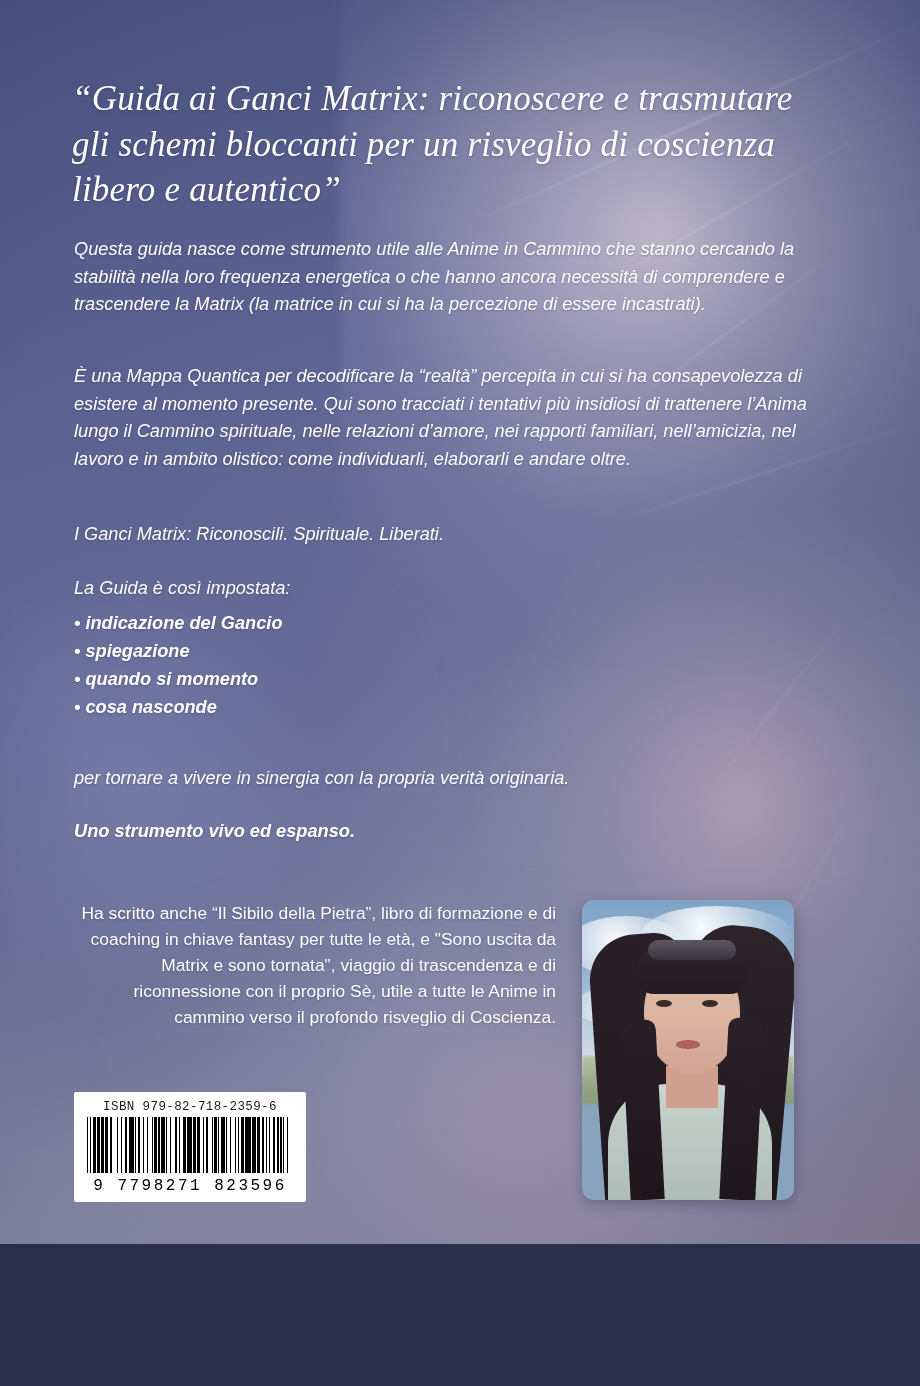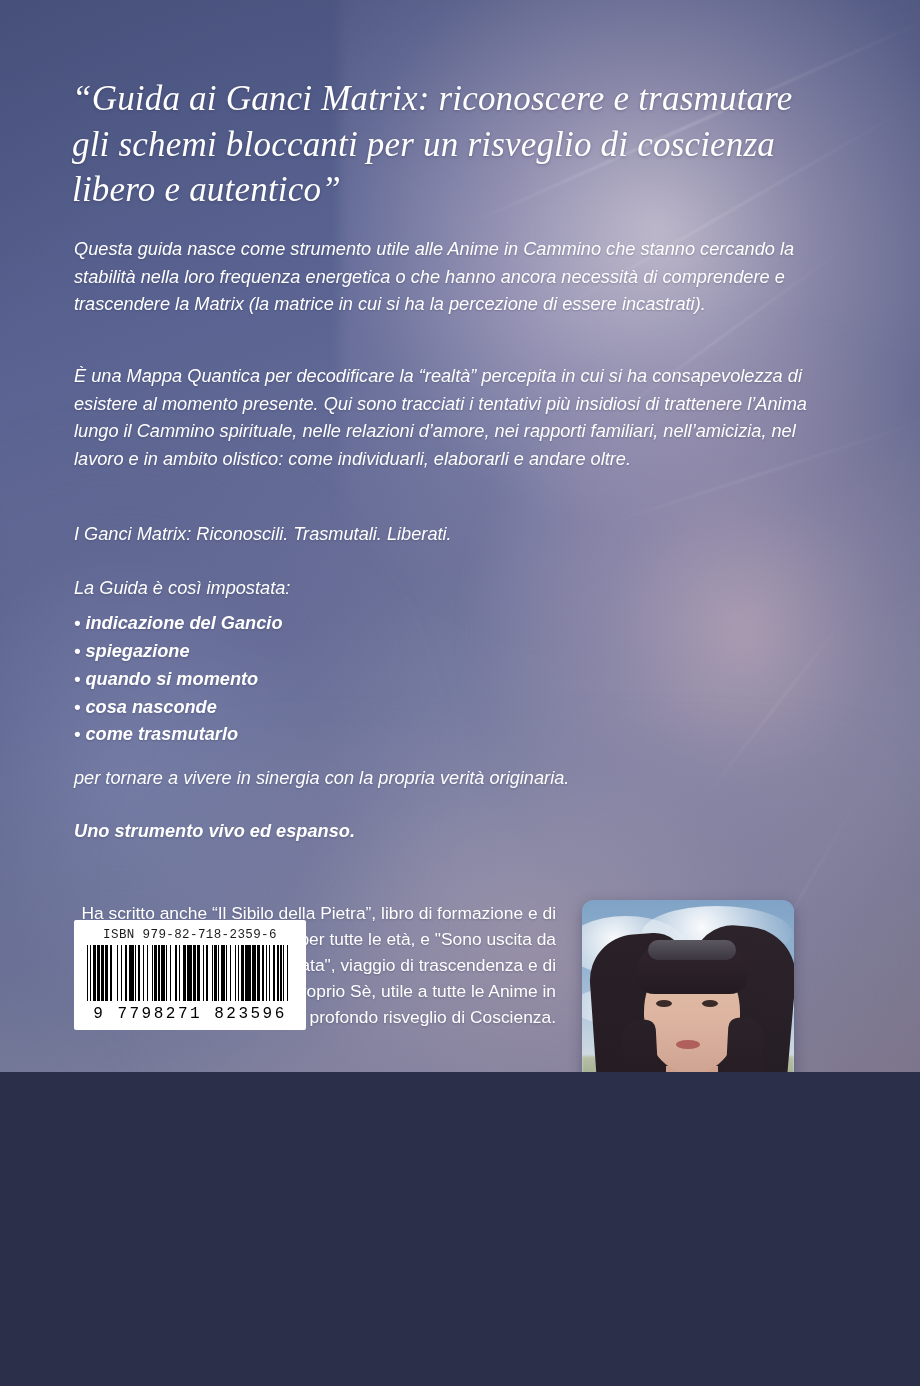--- a/index.html
+++ b/index.html
@@ -7,21 +7,21 @@
     margin: 0;
     padding: 0;
     background: #2b2f4a;
   }
   body {
     font-family: "Liberation Sans", sans-serif;
   }
   .page {
     position: relative;
     width: 920px;
-    height: 1072px;
+    height: 1244px;
     overflow: hidden;
     background: #15803d;
   }
   
   .bg-base {
     position: absolute;
     inset: 0;
     background:
       linear-gradient(160deg, #4a5480 0%, #5a6391 28%, #6b7099 52%, #8a8fae 74%, #b7a9bb 100%);
   }
@@ -303,29 +303,28 @@
   <div class="bg-streak s5"></div>
   <div class="bg-streak s6"></div>
   <div class="bg-vignette"></div>
 
   <div class="content">
 
     <div class="headline">“Guida ai Ganci Matrix: riconoscere e trasmutare gli schemi bloccanti per un risveglio di coscienza libero e autentico”</div>
 
     <div class="body-block p1">Questa guida nasce come strumento utile alle Anime in Cammino che stanno cercando la stabilità nella loro frequenza energetica o che hanno ancora necessità di comprendere e trascendere la Matrix (la matrice in cui si ha la percezione di essere incastrati).</div>
     <div class="body-block p2">È una Mappa Quantica per decodificare la “realtà” percepita in cui si ha consapevolezza di esistere al momento presente. Qui sono tracciati i tentativi più insidiosi di trattenere l’Anima lungo il Cammino spirituale, nelle relazioni d’amore, nei rapporti familiari, nell’amicizia, nel lavoro e in ambito olistico: come individuarli, elaborarli e andare oltre.</div>
-    <div class="body-block p3">I Ganci Matrix: Riconoscili. Trasmutali. Liberati.</div>
+    <div class="body-block p3">I Ganci Matrix: Riconoscili. Spirituale. Liberati.</div>
     <div class="body-block p4">La Guida è così impostata:</div>
 
     <div class="bullets">
       <div>• indicazione del Gancio</div>
       <div>• spiegazione</div>
       <div>• quando si momento</div>
       <div>• cosa nasconde</div>
-      <div>• come trasmutarlo</div>
     </div>
 
     <div class="body-block p5">per tornare a vivere in sinergia con la propria verità originaria.</div>
     <div class="body-block p6">Uno strumento vivo ed espanso.</div>
 
     <div class="author-wrap">
       <div class="author-text">
         <p>Ha scritto anche “Il Sibilo della Pietra”, libro di formazione e di coaching in chiave fantasy per tutte le età, e "Sono uscita da Matrix e sono tornata", viaggio di trascendenza e di riconnessione con il proprio Sè, utile a tutte le Anime in cammino verso il profondo risveglio di Coscienza.</p>
       </div>
       <div class="author-photo">

